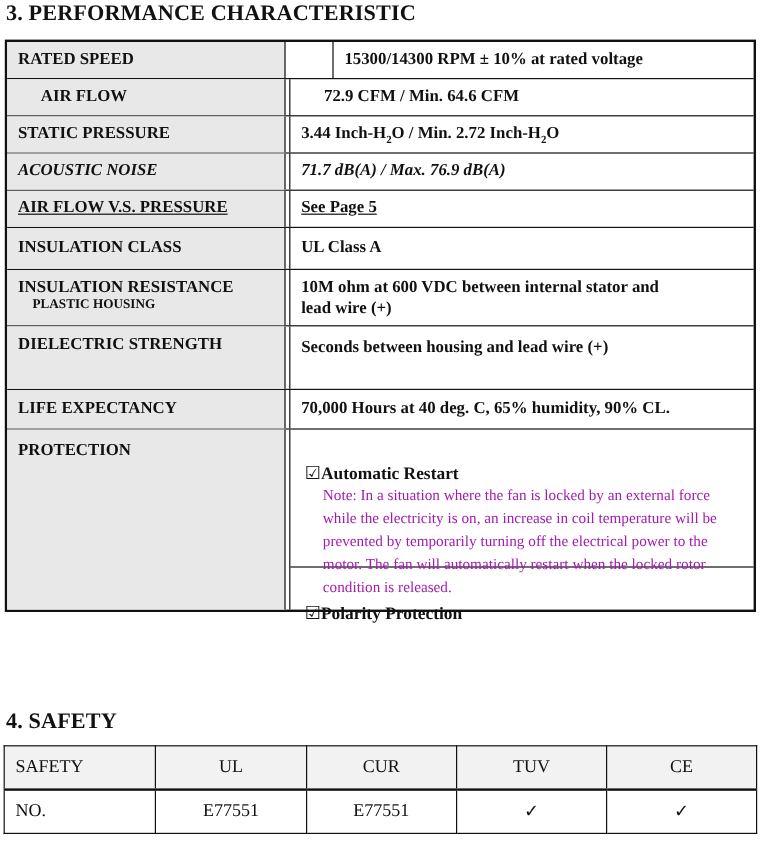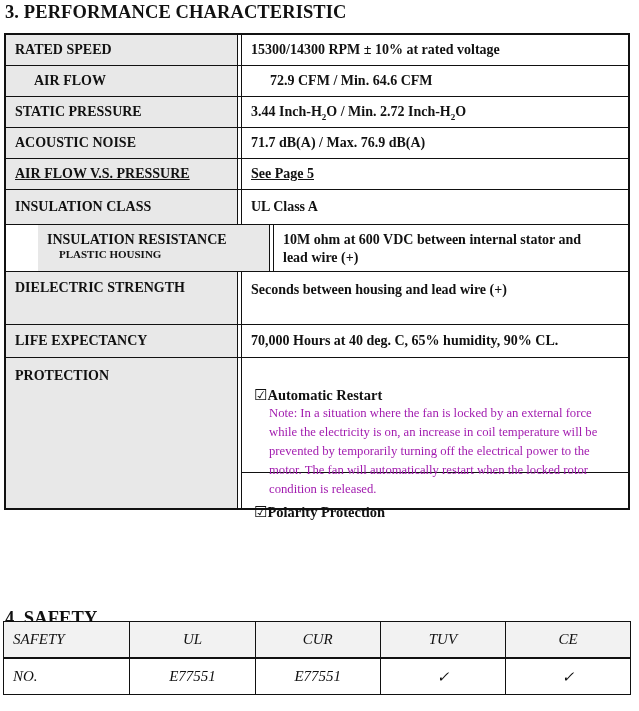--- a/index.html
+++ b/index.html
@@ -5,61 +5,61 @@
     html, body { margin: 0; padding: 0; background: #ffffff; }
     body {
       width: 639px; height: 711px; position: relative; overflow: hidden;
       font-family: "Liberation Serif", "DejaVu Serif", serif; color: #111;
     }
     .h {
       position: absolute; left: 5px; font-weight: bold; font-size: 18.5px;
       letter-spacing: 0.1px; margin: 0;
     }
     #h3 { top: 2px; }
-    #h4 { top: 608px; }
+    #h4 { top: 592px; }
 
     
     .perf {
       position: absolute; left: 4px; top: 33px; width: 622px;
       border: 2px solid #111; border-collapse: collapse;
     }
     .perf .row { display: flex; border-top: 1.5px solid #111; }
-    .perf .row:first-child { border-top: none; }
+    .perf .row:first-child { border-top: none; gap: 36px; }
     .perf .k {
       width: 232px; background: #e8e8e8; box-sizing: border-box;
       padding: 0 0 0 9px; font-weight: bold; font-size: 14px;
       border-right: 1px solid #111;
     }
     .perf .v {
       flex: 1; box-sizing: border-box; padding: 0 0 0 9px;
       font-weight: bold; font-size: 14px; border-left: 1px solid #111;
       margin-left: 3px;
     }
     .sub { font-size: 11px; padding-left: 12px; display: block; line-height: 13px; }
     .r1 { height: 30px; } .r1 .k, .r1 .v { line-height: 30px; }
     .r2 { height: 30px; } .r2 .k, .r2 .v { line-height: 30px; padding-left: 28px; }
     .r3 { height: 30px; } .r3 .k, .r3 .v { line-height: 30px; }
-    .r4 { height: 30px; } .r4 .k, .r4 .v { line-height: 30px; }
+    .r4 { height: 30px; } .r4 .k, .r4 .v { line-height: 30px; font-style: italic; }
     .r5 { height: 30px; } .r5 .k, .r5 .v { line-height: 30px; text-decoration: underline; }
     .r6 { height: 34px; } .r6 .k, .r6 .v { line-height: 34px; }
-    .r7 { height: 46px; } .r7 .k { padding-top: 7px; line-height: 16px; margin-left: 32px; } .r7 .v { padding-top: 6px; line-height: 18px; }
+    .r7 { height: 46px; } .r7 .k { padding-top: 7px; line-height: 16px; } .r7 .v { padding-top: 6px; line-height: 18px; }
     .r8 { height: 52px; } .r8 .k { padding-top: 8px; line-height: 16px; } .r8 .v { padding-top: 8px; line-height: 19px; }
     .r9 { height: 32px; } .r9 .k, .r9 .v { line-height: 32px; }
     .r10 { height: 150px; } .r10 .k { padding-top: 10px; line-height: 16px; }
     .r10 .v { padding: 0; display: flex; flex-direction: column; }
     .prot-a { height: 115px; border-bottom: 1.5px solid #111; padding: 3px 0 0 12px; box-sizing: border-box; }
     .prot-b { flex: 1; padding: 5px 0 0 12px; box-sizing: border-box; }
     .cb-title { font-weight: bold; font-size: 14.5px; line-height: 18px; margin-top: 25px; }
     .cb { font-weight: normal; font-size: 15px; }
     .note { font-weight: normal; font-size: 12.7px; line-height: 19px; padding-left: 15px; color: #a21caf; }
 
     
     .safety {
       position: absolute; left: 3px; top: 621px; width: 628px;
-      border-collapse: collapse; font-size: 15px; font-style: italic;
+      border-collapse: collapse; font-size: 15px;
     }
     .safety td {
       border: 1.2px solid #111; text-align: center; height: 35px; padding: 0;
     }
     .safety tr.head td { background: #f2f2f2; border-bottom: 2.5px solid #111; }
     .safety td.first { text-align: left; padding-left: 9px; width: 117px; }
     .safety td.c { width: 125px; }
   </style>
 </head>
 <body>

